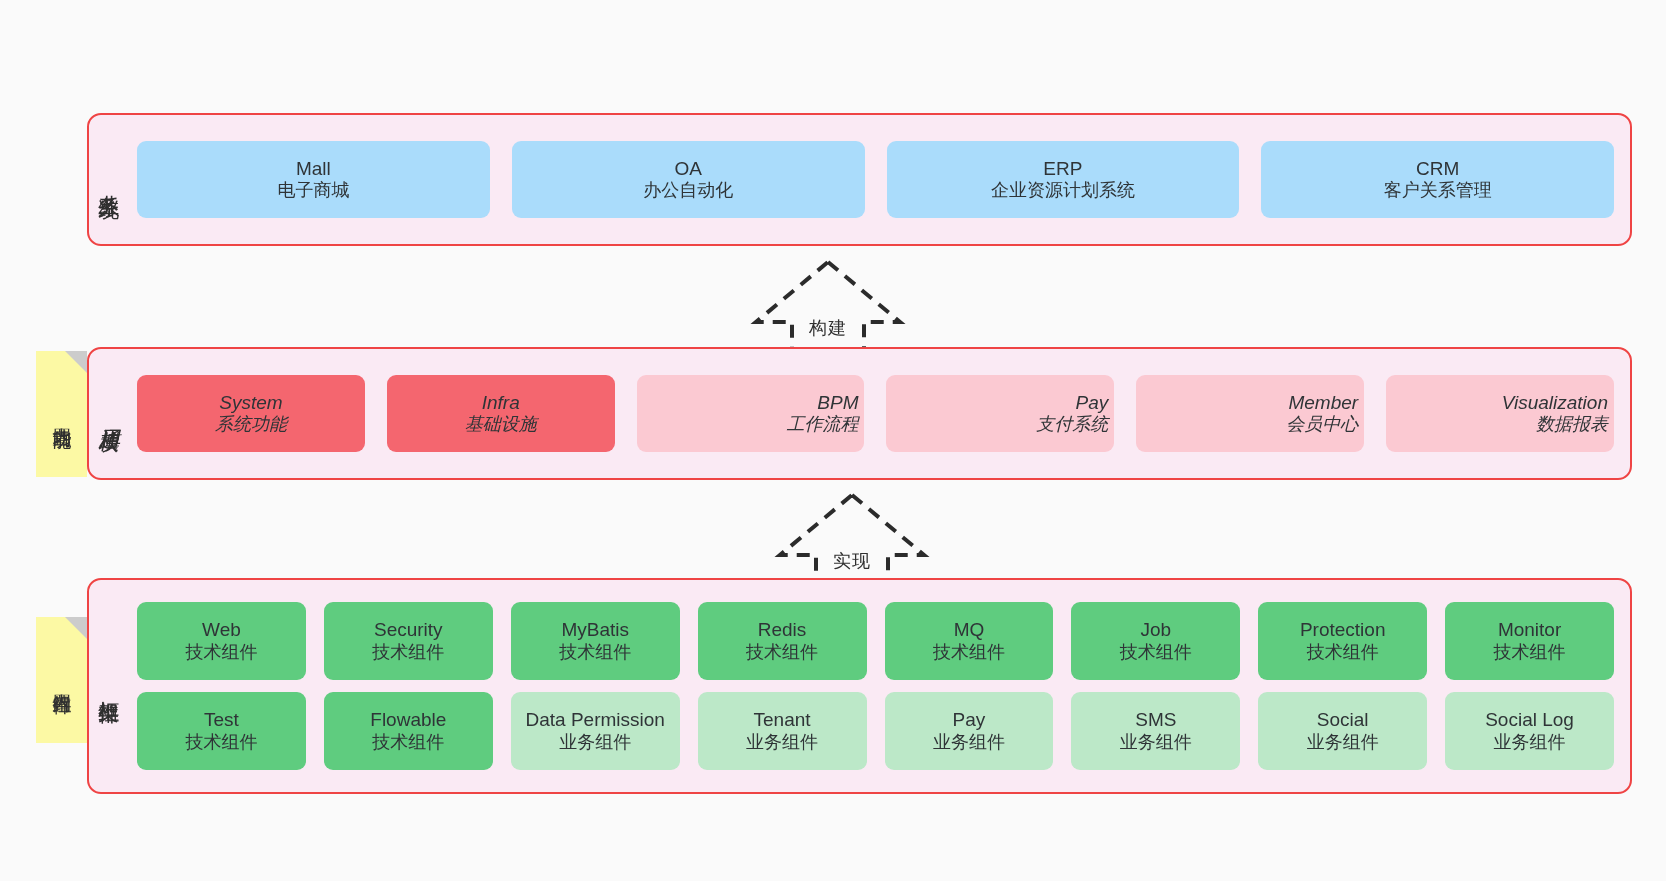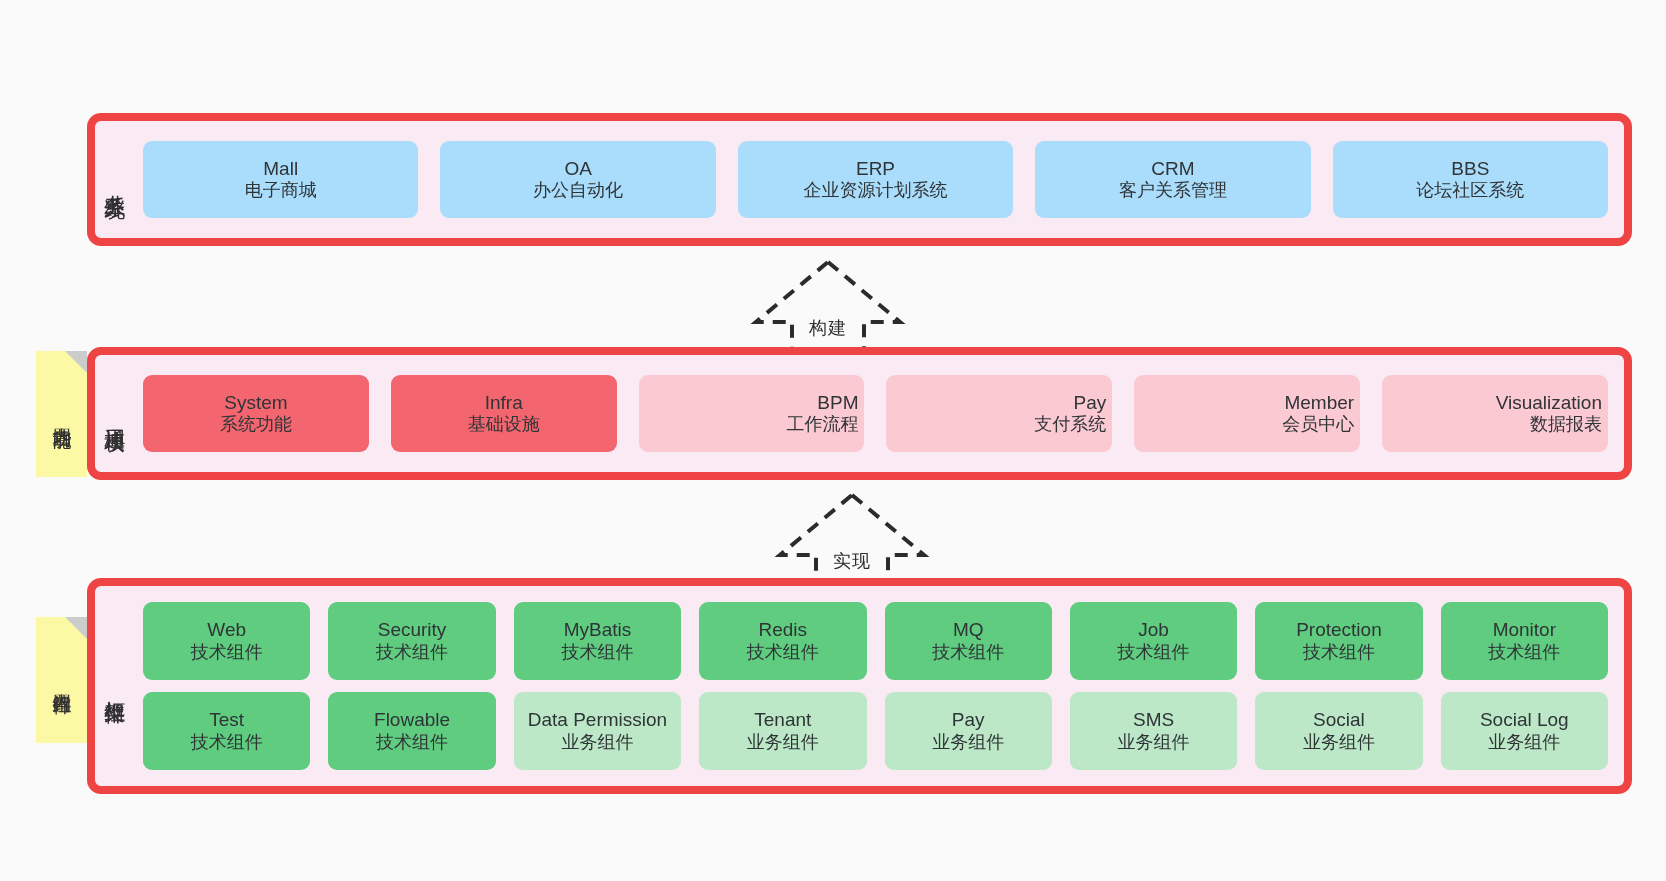--- a/index.html
+++ b/index.html
@@ -14,21 +14,21 @@
     font-family: "Liberation Sans", "DejaVu Sans", sans-serif;
     color: #333333;
     overflow: hidden;
   }
 
   
   .layer {
     position: absolute;
     box-sizing: border-box;
     background: #faeaf4;
-    border: 8px solid #ef4444;
+    border: 2px solid #ef4444;
     border-radius: 14px;
     display: flex;
     align-items: stretch;
   }
 
   
   .layer-title {
     flex: 0 0 auto;
     width: 40px;
     display: flex;
@@ -80,21 +80,21 @@
   .n-red        { background: #f4666f; }
   .n-pink       { background: #fbc9d2; align-items: flex-end; }
   .n-green      { background: #5fcc7f; }
   .n-greenlight { background: #bce8c8; }
 
   
   #layer-business { left: 87px; top: 113px; width: 1545px; height: 133px; }
   #layer-business .node { height: 77px; }
 
   
-  #layer-modules { left: 87px; top: 347px; width: 1545px; height: 133px; }
+  #layer-modules { left: 87px; top: 347px; width: 1545px; height: 133px; font-style: italic; }
   #layer-modules .node { height: 77px; }
 
   
   #layer-framework { left: 87px; top: 578px; width: 1545px; height: 216px; }
   #layer-framework .node { height: 78px; }
   #layer-framework .layer-body { gap: 12px; }
   #layer-framework .row { gap: 18px; }
 
   
   .sticky {
@@ -170,24 +170,20 @@
         <div class="t2">办公自动化</div>
       </div>
       <div class="node n-blue">
         <div class="t1">ERP</div>
         <div class="t2">企业资源计划系统</div>
       </div>
       <div class="node n-blue">
         <div class="t1">CRM</div>
         <div class="t2">客户关系管理</div>
       </div>
-      <div class="node n-blue">
-        <div class="t1">BBS</div>
-        <div class="t2">论坛社区系统</div>
-      </div>
     </div>
   </div>
 </div>
 
 <div class="arrow-wrap" id="arrow-build">
   <svg viewBox="0 0 160 98" xmlns="http://www.w3.org/2000/svg">
     <path d="M 80 6 L 152 66 L 116 66 L 116 94 L 44 94 L 44 66 L 8 66 Z" fill="none" stroke="#2b2b2b" stroke-width="4" stroke-dasharray="13 9" stroke-linejoin="miter"></path>
   </svg>
   <div class="arrow-label">
     <span>构建</span>

